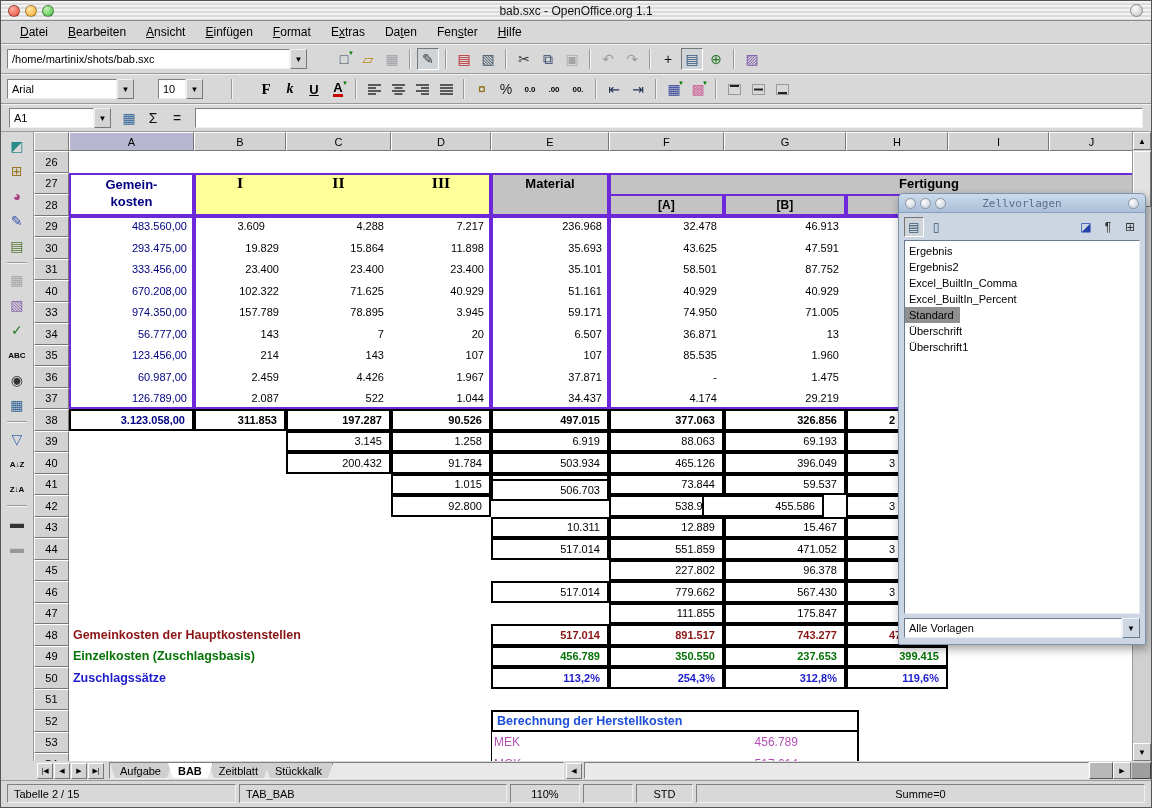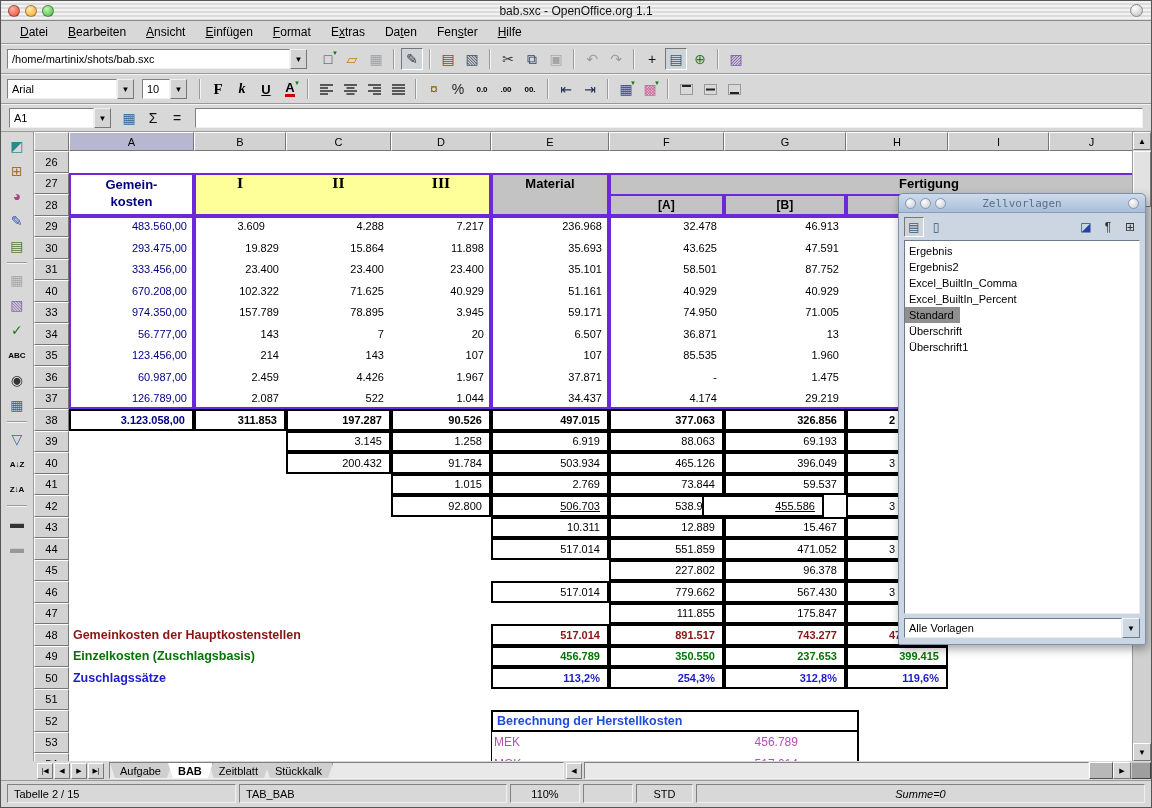--- a/index.html
+++ b/index.html
@@ -18,21 +18,21 @@
   .tl-title{position:absolute;left:0;right:0;text-align:center;font-size:12px;color:#111;}
   .tl-right{position:absolute;right:8px;width:13px;height:13px;border-radius:50%;
     background:radial-gradient(circle at 35% 30%,#fff,#bdbdbd);border:1px solid #8a8a8a;}
   
   .menubar{height:23px;display:flex;align-items:center;padding-left:10px;gap:2px;
     background:#d8d8d8;border-bottom:1px solid #9a9a9a;}
   .menu-item{font-size:12px;padding:2px 9px;white-space:nowrap;}
   .menu-item u{text-decoration:underline;}
   
   .toolbar{display:flex;align-items:center;background:#d8d8d8;border-bottom:1px solid #9a9a9a;
-    border-top:1px solid #f2f2f2;padding:0 6px;gap:2px;}
+    border-top:1px solid #f2f2f2;padding:0 6px;gap:18px;}
   .tb1{height:30px;} .tb2{height:30px;}
   .icon{width:22px;height:22px;display:flex;align-items:center;justify-content:center;
     font-size:14px;position:relative;border:1px solid transparent;flex:0 0 auto;}
   .icon.pressed{border-color:#777 #fff #fff #777;background:#cfd4d9;}
   .icon.disabled{opacity:.38;filter:grayscale(80%);}
   .icon .tiny{font-size:8px;font-weight:bold;letter-spacing:0;}
   .icon .dd{position:absolute;right:0;top:1px;font-size:6px;color:#067d06;line-height:6px;}
   .sep{width:2px;height:20px;border-left:1px solid #9a9a9a;border-right:1px solid #f4f4f4;margin:0 4px;flex:0 0 auto;}
   .combo{display:flex;align-items:center;height:20px;}
   .combo input{height:20px;border:1px solid;border-color:#808080 #f0f0f0 #f0f0f0 #808080;
@@ -548,23 +548,23 @@
           <div class="cell num box" style="left: 422px; top: 301px; width: 118px; height: 21.5px;">503.934</div>
           <div class="cell num box" style="left: 540px; top: 301px; width: 115px; height: 21.5px;">465.126</div>
           <div class="cell num box" style="left: 655px; top: 301px; width: 122px; height: 21.5px;">396.049</div>
           <div class="cell box part" style="left: 777px; top: 301px; width: 102px; height: 21.5px;">3</div>
           <div class="cell num box" style="left: 322px; top: 322.5px; width: 100px; height: 21.5px;">1.015</div>
           <div class="cell num box" style="left: 422px; top: 322.5px; width: 118px; height: 21.5px;">2.769</div>
           <div class="cell num box" style="left: 540px; top: 322.5px; width: 115px; height: 21.5px;">73.844</div>
           <div class="cell num box" style="left: 655px; top: 322.5px; width: 122px; height: 21.5px;">59.537</div>
           <div class="cell num box" style="left: 777px; top: 322.5px; width: 102px; height: 21.5px;"></div>
           <div class="cell num box" style="left: 322px; top: 344px; width: 100px; height: 21.5px;">92.800</div>
-          <div class="cell num box" style="left: 422px; top: 344px; width: 118px; height: 21.5px; text-decoration: underline;">506.703</div>
+          <div class="cell num box" style="left: 422px; top: 328px; width: 118px; height: 21.5px;">506.703</div>
           <div class="cell num box" style="left: 540px; top: 344px; width: 115px; height: 21.5px;">538.971</div>
-          <div class="cell num box" style="left: 633px; top: 344px; width: 122px; height: 21.5px; text-decoration: underline;">455.586</div>
+          <div class="cell num box" style="left: 633px; top: 344px; width: 122px; height: 21.5px;">455.586</div>
           <div class="cell box part" style="left: 777px; top: 344px; width: 102px; height: 21.5px;">3</div>
           <div class="cell num box" style="left: 422px; top: 365.5px; width: 118px; height: 21.5px;">10.311</div>
           <div class="cell num box" style="left: 540px; top: 365.5px; width: 115px; height: 21.5px;">12.889</div>
           <div class="cell num box" style="left: 655px; top: 365.5px; width: 122px; height: 21.5px;">15.467</div>
           <div class="cell num box" style="left: 777px; top: 365.5px; width: 102px; height: 21.5px;"></div>
           <div class="cell num box" style="left: 422px; top: 387px; width: 118px; height: 21.5px;">517.014</div>
           <div class="cell num box" style="left: 540px; top: 387px; width: 115px; height: 21.5px;">551.859</div>
           <div class="cell num box" style="left: 655px; top: 387px; width: 122px; height: 21.5px;">471.052</div>
           <div class="cell box part" style="left: 777px; top: 387px; width: 102px; height: 21.5px;">3</div>
           <div class="cell num box" style="left: 540px; top: 408.5px; width: 115px; height: 21.5px;">227.802</div>
@@ -626,21 +626,21 @@
       <div class="h-arrow">▶</div>
       <div class="corner-block"></div>
     </div>
 
   <div class="statusbar" id="statusbar">
       <div class="status-field" style="width: 229px;">Tabelle 2 / 15</div>
       <div class="status-field" style="width: 268px;">TAB_BAB</div>
       <div class="status-field sf-center" style="width: 70px;">110%</div>
       <div class="status-field sf-center" style="width: 50px;"></div>
       <div class="status-field sf-center" style="width: 57px;">STD</div>
-      <div class="status-field sf-center" style="flex: 1 1 0%; font-style: italic;">Summe=0</div>
+      <div class="status-field sf-center" style="flex: 1 1 0%;">Summe=0</div>
     </div>
 
   <div class="stylist">
     <div class="st-title">
       <div class="st-circles">
         <div class="st-circle"></div>
         <div class="st-circle"></div>
         <div class="st-circle"></div>
       </div>
       <div class="st-title-text">Zellvorlagen</div>

